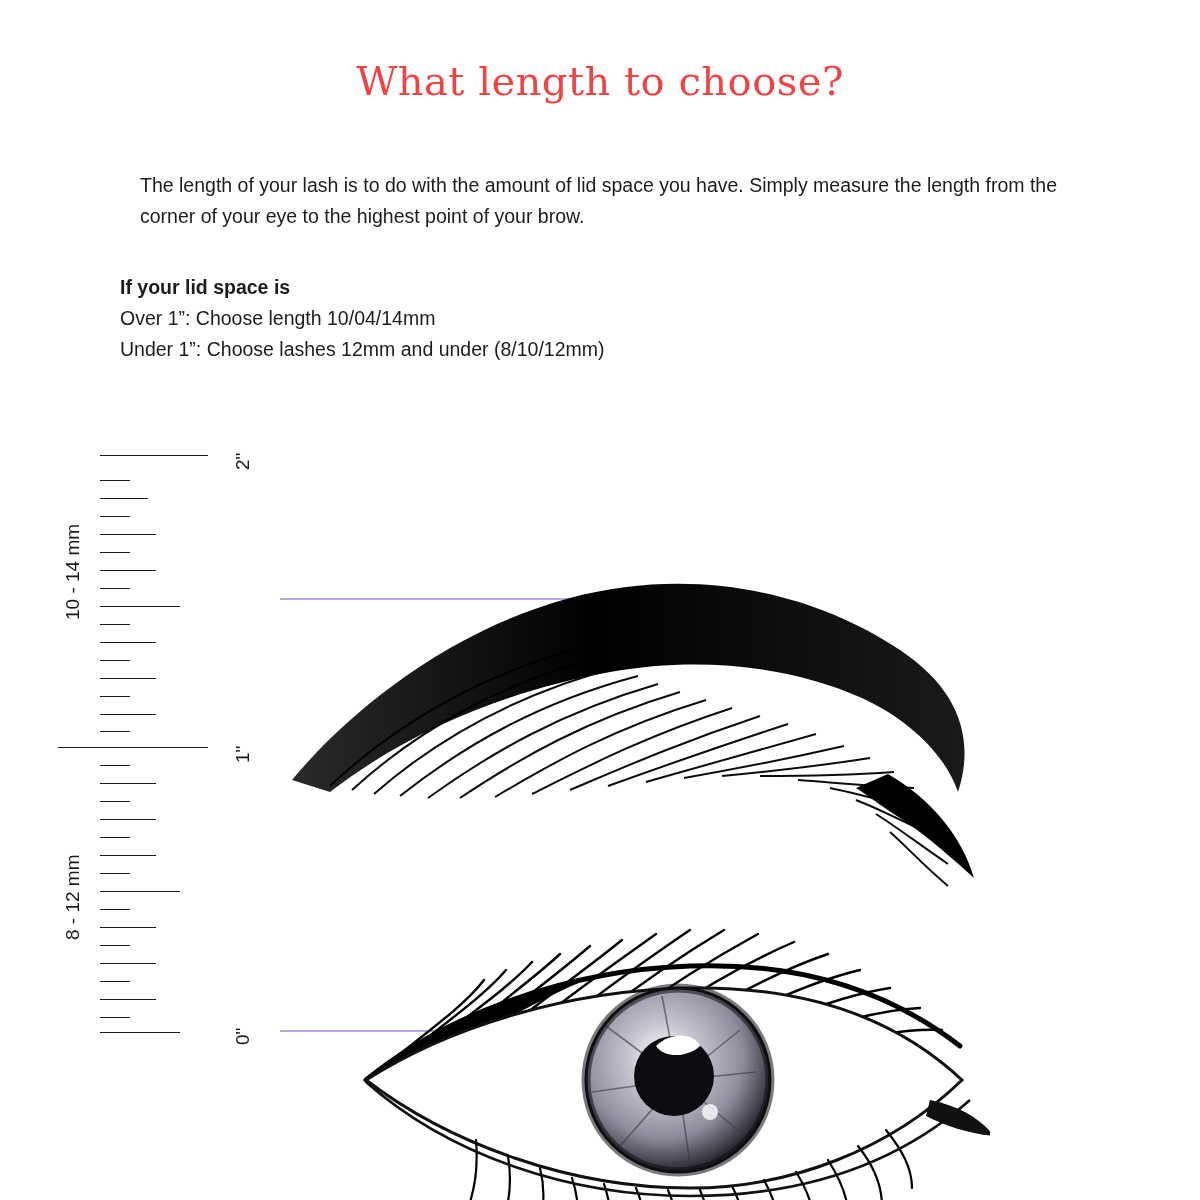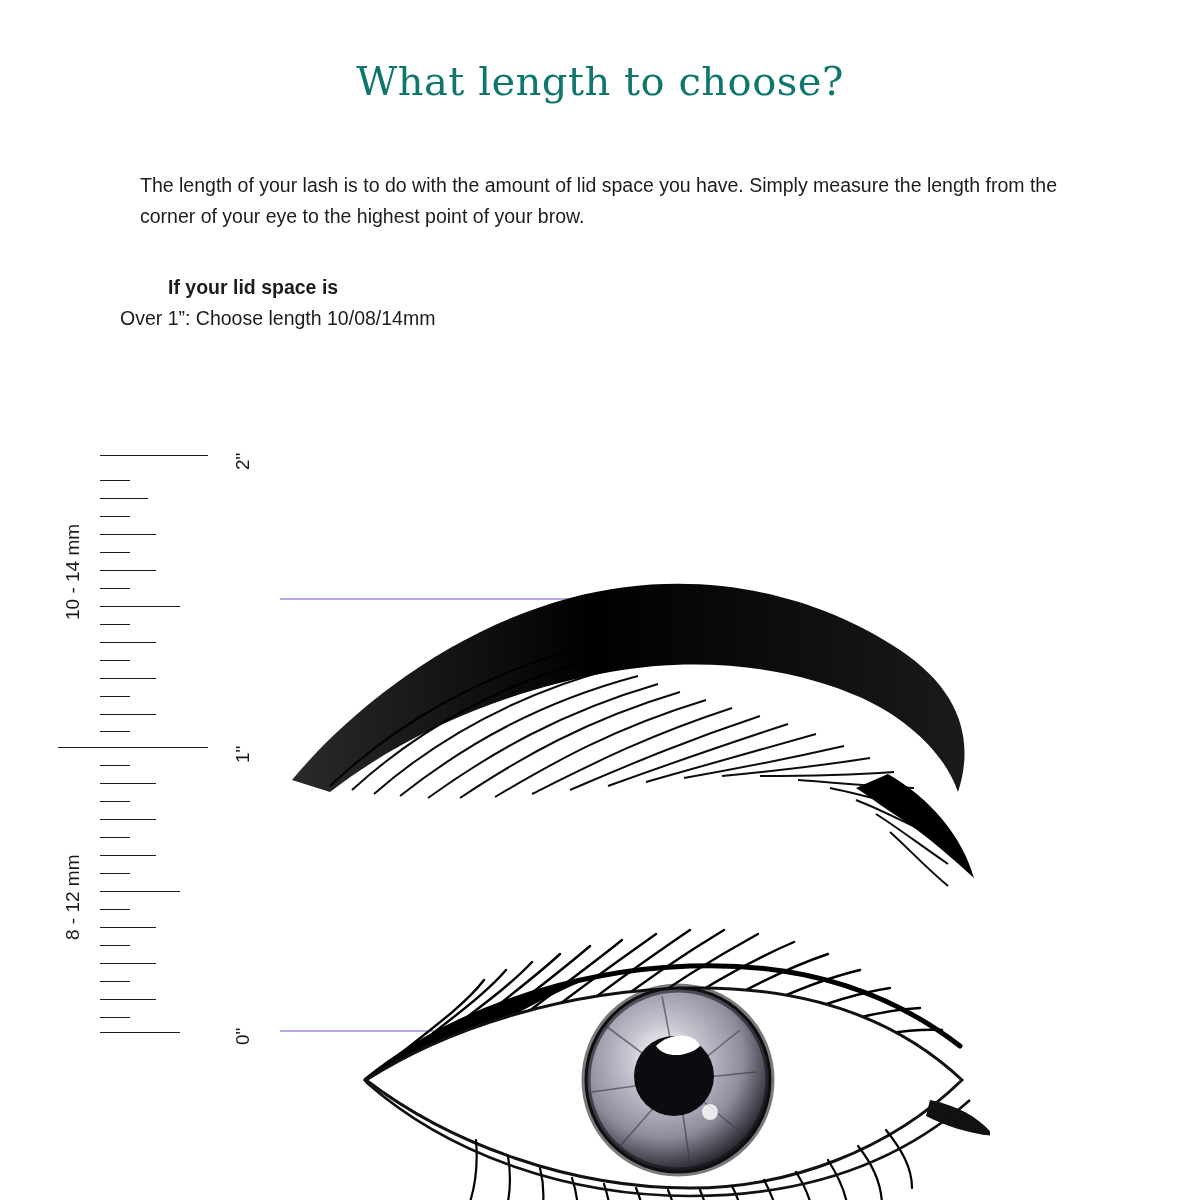--- a/index.html
+++ b/index.html
@@ -20,21 +20,21 @@
   .page-title {
     position: absolute;
     top: 58px;
     left: 0;
     width: 1200px;
     text-align: center;
     font-family: "DejaVu Serif", "Liberation Serif", serif;
     font-size: 40px;
     font-weight: 400;
     letter-spacing: 0.5px;
-    color: #0f766e;
+    color: #ef4444;
   }
 
   
   .intro {
     position: absolute;
     top: 170px;
     left: 120px;
     width: 970px;
     font-size: 19.5px;
     line-height: 31px;
@@ -46,21 +46,20 @@
     position: absolute;
     top: 272px;
     left: 120px;
     width: 970px;
     font-size: 19.5px;
     line-height: 31px;
     color: #1c1c1c;
   }
   .lid-block .lead {
     font-weight: bold;
-    margin-left: 48px;
   }
 
   
   .diagram {
     position: absolute;
     top: 420px;
     left: 0;
     width: 1200px;
     height: 780px;
   }
@@ -115,21 +114,22 @@
 </style>
 </head>
 <body>
 
 <div class="page-title">What length to choose?</div>
 
 <div class="intro">The length of your lash is to do with the amount of lid space you have. Simply measure the length from the corner of your eye to the highest point of your brow.</div>
 
 <div class="lid-block">
   <div class="lead">If your lid space is</div>
-  <div>Over 1”: Choose length 10/08/14mm</div>
+  <div>Over 1”: Choose length 10/04/14mm</div>
+  <div>Under 1”: Choose lashes 12mm and under (8/10/12mm)</div>
 </div>
 
 <div class="diagram">
 
   <div class="mm-label top">10 - 14 mm</div>
   <div class="mm-label bottom">8 - 12 mm</div>
 
   <div class="inch-label i2">2"</div>
   <div class="inch-label i1">1"</div>
   <div class="inch-label i0">0"</div>

